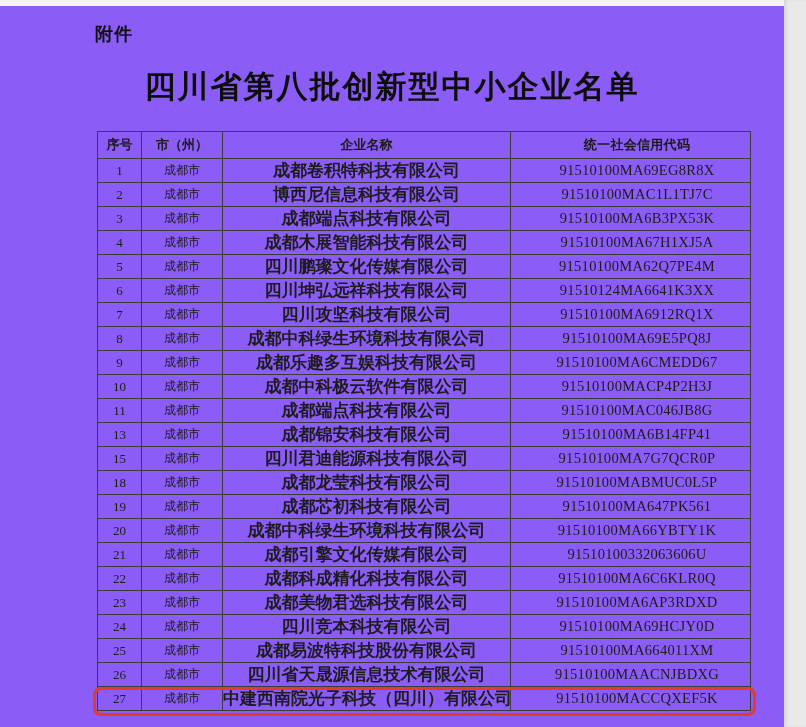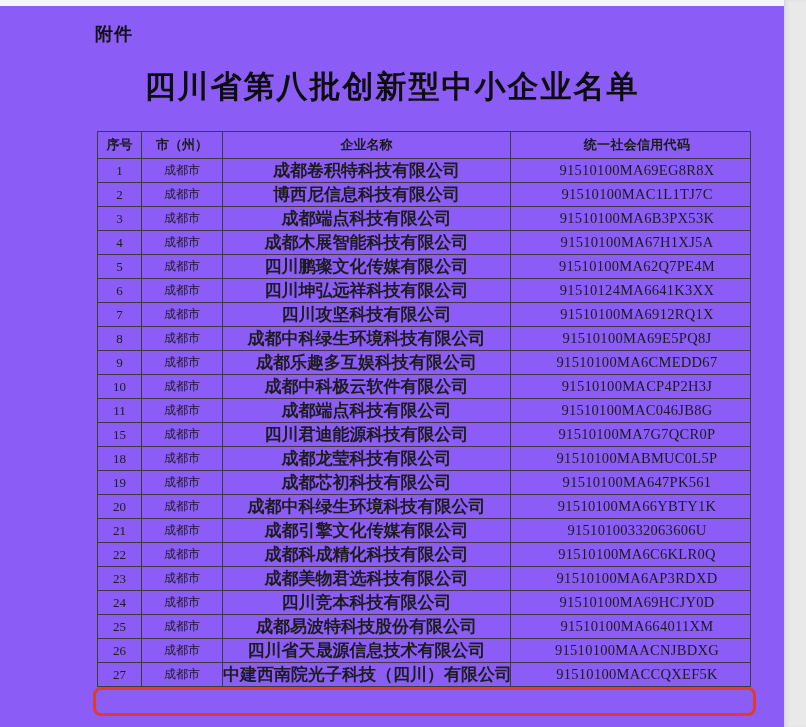--- a/index.html
+++ b/index.html
@@ -145,20 +145,26 @@
           <td class="col-company">成都中科极云软件有限公司</td>
           <td class="col-code">91510100MACP4P2H3J</td>
         </tr>
         <tr>
           <td class="col-no">11</td>
           <td class="col-city">成都市</td>
           <td class="col-company">成都端点科技有限公司</td>
           <td class="col-code">91510100MAC046JB8G</td>
         </tr>
         <tr>
+          <td class="col-no">13</td>
+          <td class="col-city">成都市</td>
+          <td class="col-company">成都锦安科技有限公司</td>
+          <td class="col-code">91510100MA6B14FP41</td>
+        </tr>
+        <tr>
           <td class="col-no">15</td>
           <td class="col-city">成都市</td>
           <td class="col-company">四川君迪能源科技有限公司</td>
           <td class="col-code">91510100MA7G7QCR0P</td>
         </tr>
         <tr>
           <td class="col-no">18</td>
           <td class="col-city">成都市</td>
           <td class="col-company">成都龙莹科技有限公司</td>
           <td class="col-code">91510100MABMUC0L5P</td>

